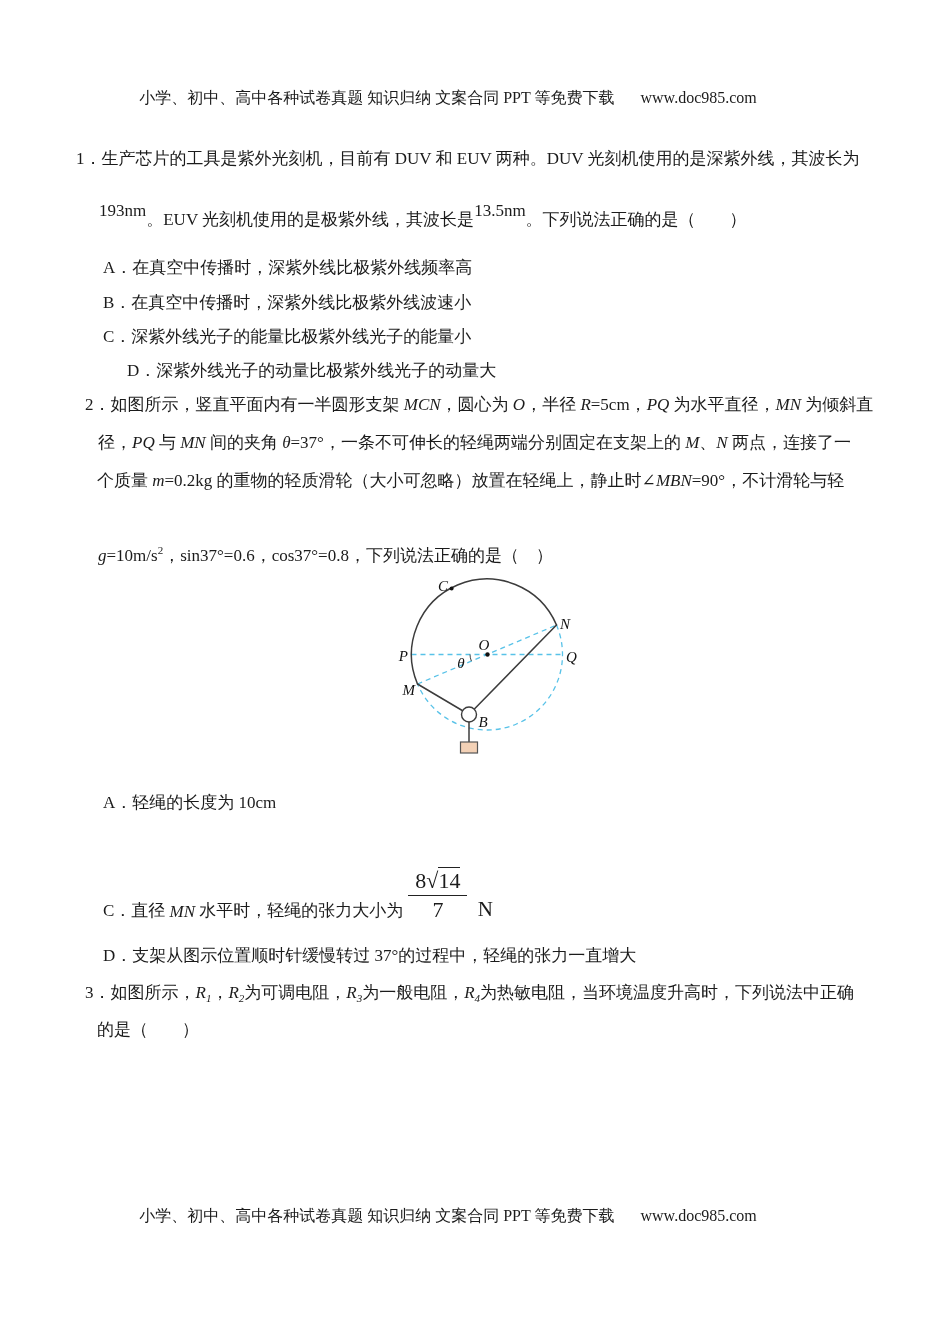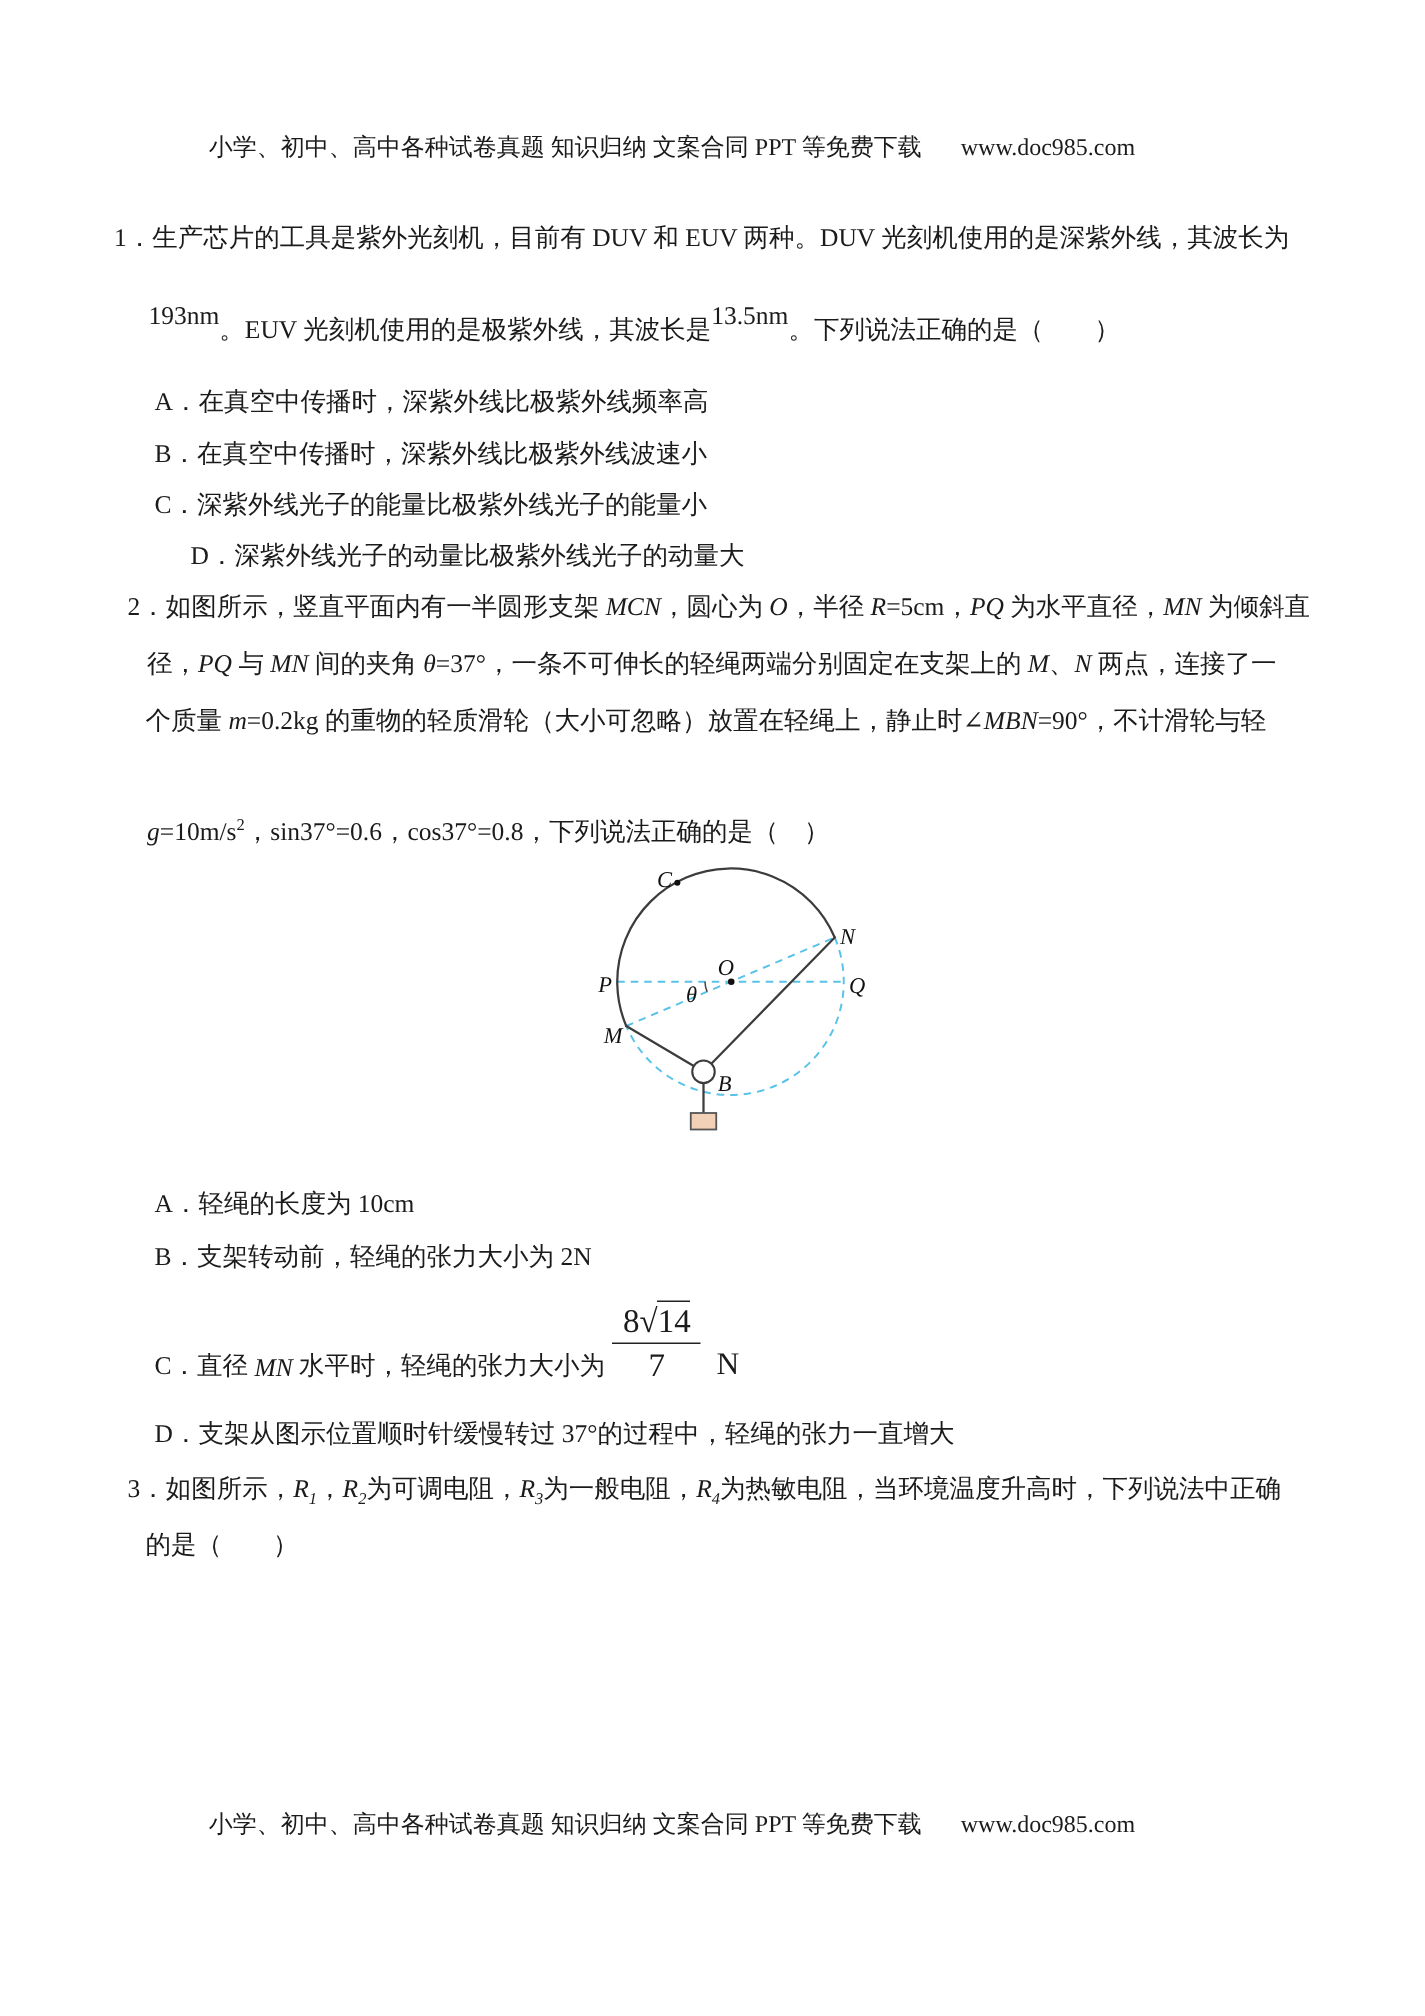--- a/index.html
+++ b/index.html
@@ -66,21 +66,20 @@
     <text class="dlabel" x="560" y="629" text-anchor="start">N</text>
     <text class="dlabel" x="408" y="661" text-anchor="end">P</text>
     <text class="dlabel" x="566" y="662" text-anchor="start">Q</text>
     <text class="dlabel" x="484" y="650" text-anchor="middle">O</text>
     <text class="dlabel" x="415" y="695" text-anchor="end">M</text>
     <text class="dlabel" x="478.5" y="727" text-anchor="start">B</text>
     <text class="dlabel" x="461" y="668" text-anchor="middle">θ</text>
   </svg>
 
   <div class="ln" style="left:103px;top:792px;"><span class="seg-n">A．轻绳的长度为 10cm</span></div>
-  <div class="ln" style="left:103px;top:827px;"><span class="seg-n">B．支架转动前，轻绳的张力大小为 2N</span></div>
   <div class="ln-flex" style="left:103px;top:858px;height:64px;"><span class="seg-n">C．直径 </span><span class="seg-i">MN</span><span class="seg-n"> 水平时，轻绳的张力大小为</span><span class="frac"><span class="num"><span>8√</span><span class="rad">14</span></span><span class="den">7</span></span><span class="seg-eq"> N</span></div>
   <div class="ln" style="left:103px;top:945px;"><span class="seg-n">D．支架从图示位置顺时针缓慢转过 37°的过程中，轻绳的张力一直增大</span></div>
 
   <div class="ln" style="left:85px;top:982px;"><span class="seg-n">3．如图所示，</span><span class="seg-i">R</span><span class="seg-sub">1</span><span class="seg-n">，</span><span class="seg-i">R</span><span class="seg-sub">2</span><span class="seg-n">为可调电阻，</span><span class="seg-i">R</span><span class="seg-sub">3</span><span class="seg-n">为一般电阻，</span><span class="seg-i">R</span><span class="seg-sub">4</span><span class="seg-n">为热敏电阻，当环境温度升高时，下列说法中正确</span></div>
   <div class="ln" style="left:97px;top:1019px;"><span class="seg-n">的是（　　）</span></div>
 
   <div class="hdr" style="top:1188px;">
     <span>小学、初中、高中各种试卷真题 知识归纳 文案合同 PPT 等免费下载</span><span class="url">www.doc985.com</span>
   </div>
 

